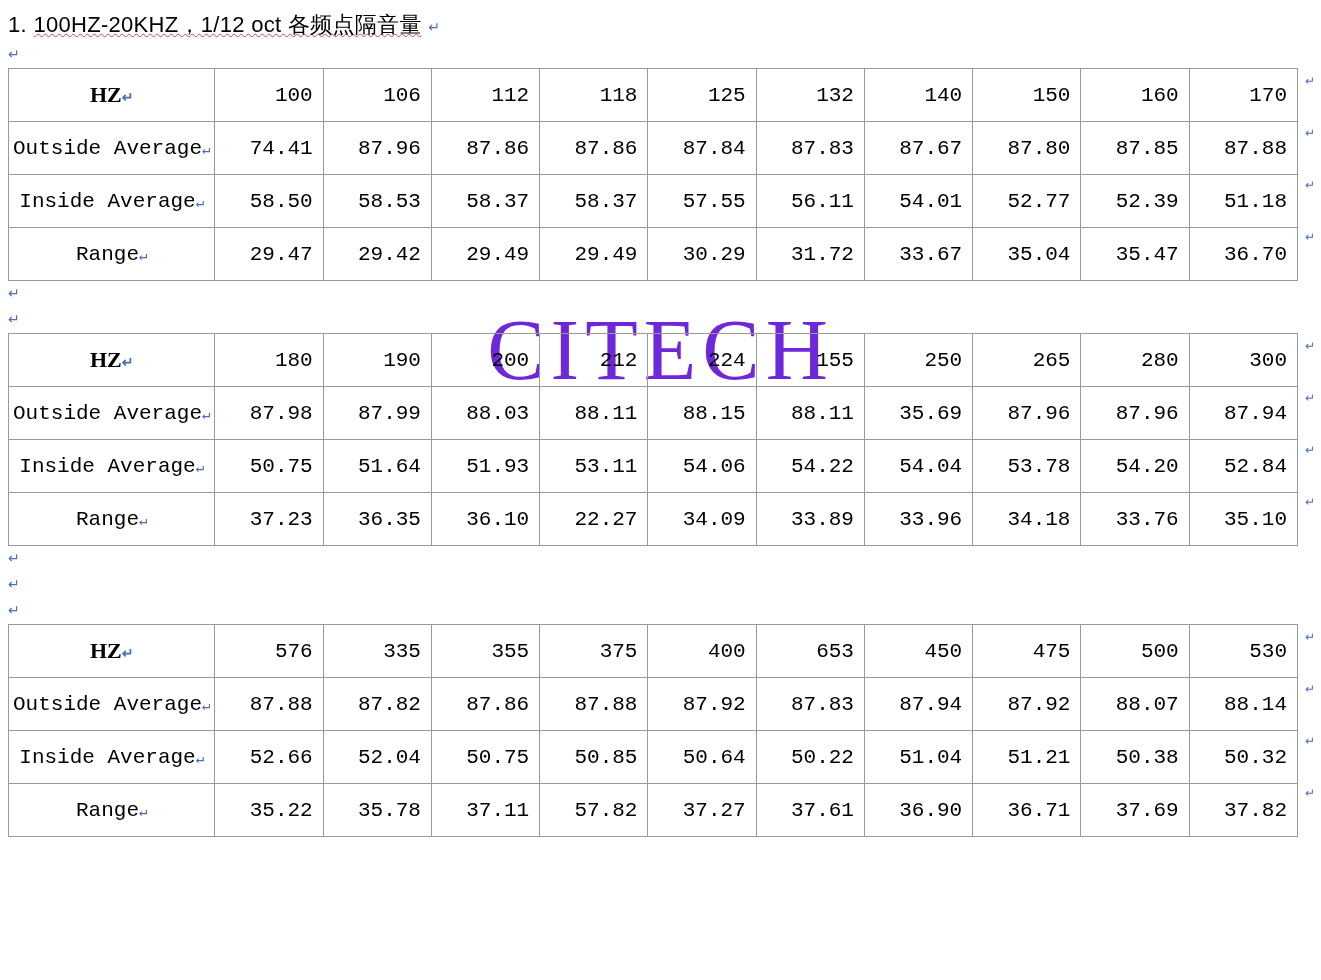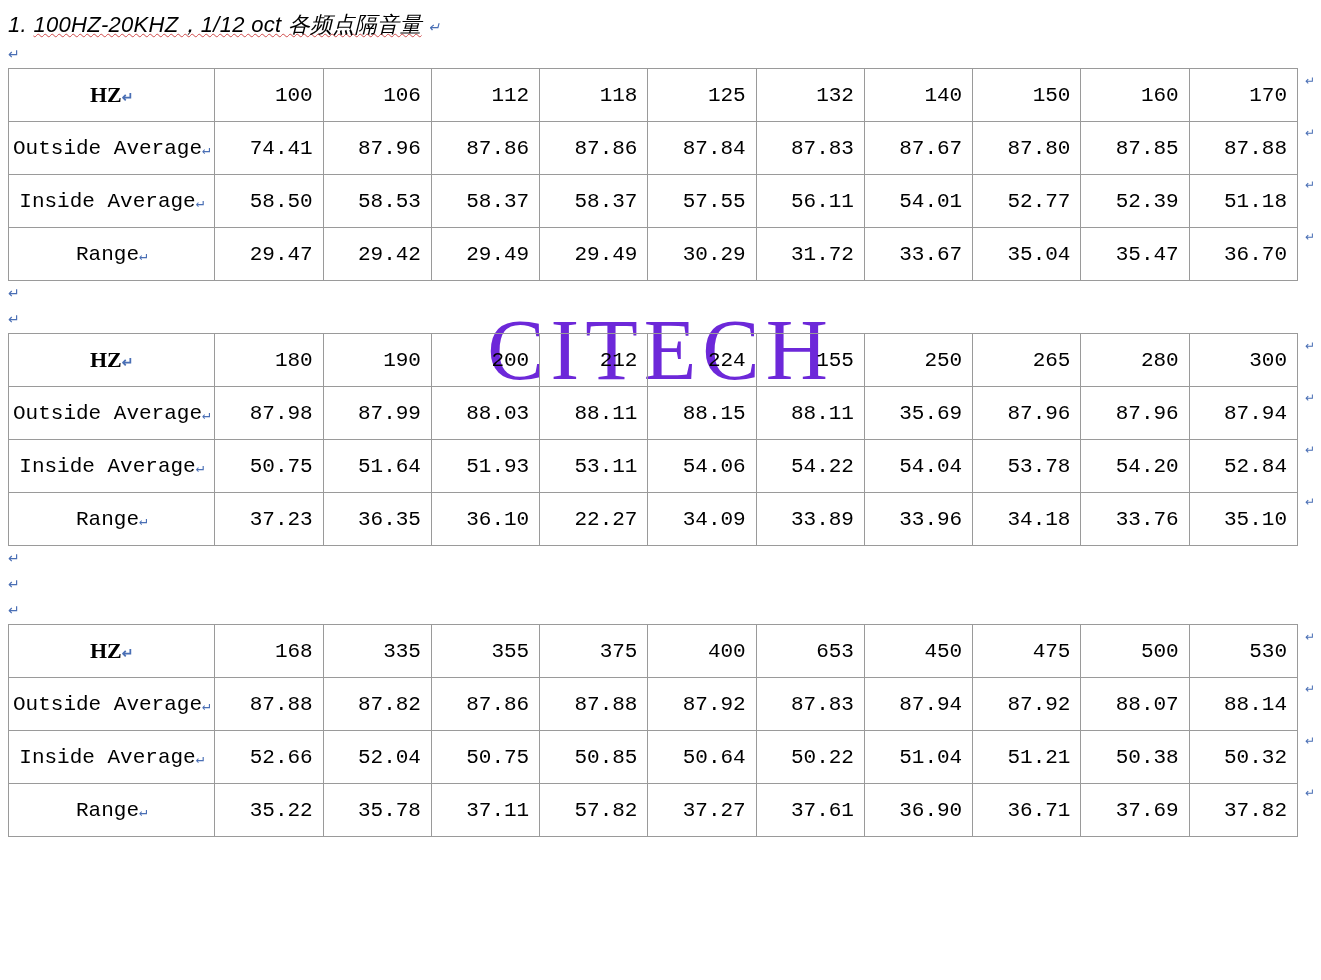--- a/index.html
+++ b/index.html
@@ -21,21 +21,20 @@
     height: 980px;
     padding: 0;
   }
   .heading {
     font-family: "Liberation Sans", sans-serif;
     font-size: 22px;
     line-height: 30px;
     padding: 10px 0 0 8px;
     white-space: nowrap;
     letter-spacing: 0.3px;
-    font-style: italic;
   }
   .heading .underlined {
     text-decoration: underline;
     text-decoration-color: #d04a4a;
     text-decoration-style: wavy;
     text-decoration-thickness: 1px;
   }
   .pilcrow {
     color: #4a6fb5;
     font-size: 14px;
@@ -308,21 +307,21 @@
             <col class="val">
             <col class="val">
             <col class="val">
             <col class="val">
             <col class="val">
             <col class="val">
         </colgroup>
         <tbody>
           <tr>
             <td class="rowlabel hzlabel"><span>HZ</span><span class="pilcrow">↵</span></td>
-            <td>168</td>
+            <td>576</td>
             <td>335</td>
             <td>355</td>
             <td>375</td>
             <td>400</td>
             <td>653</td>
             <td>450</td>
             <td>475</td>
             <td>500</td>
             <td>530</td>
           </tr>

